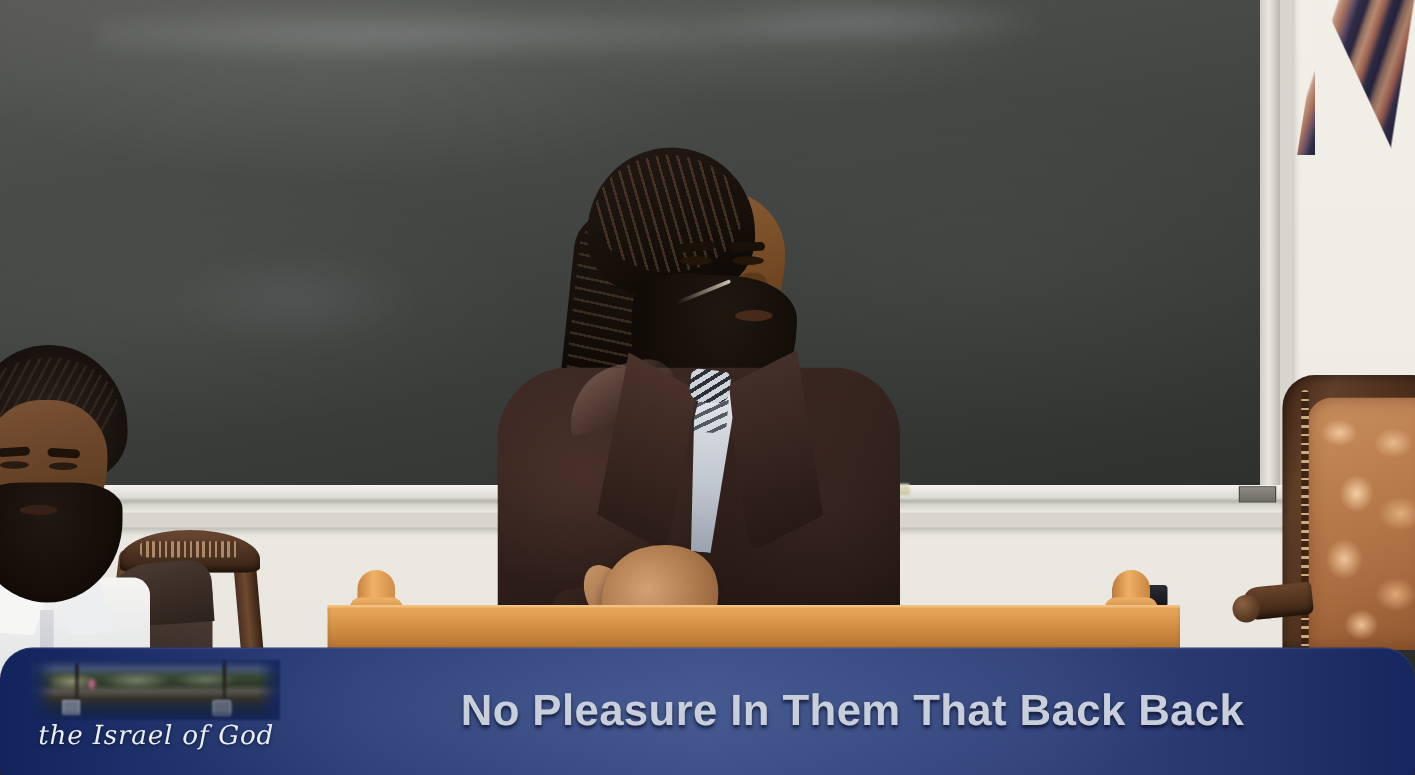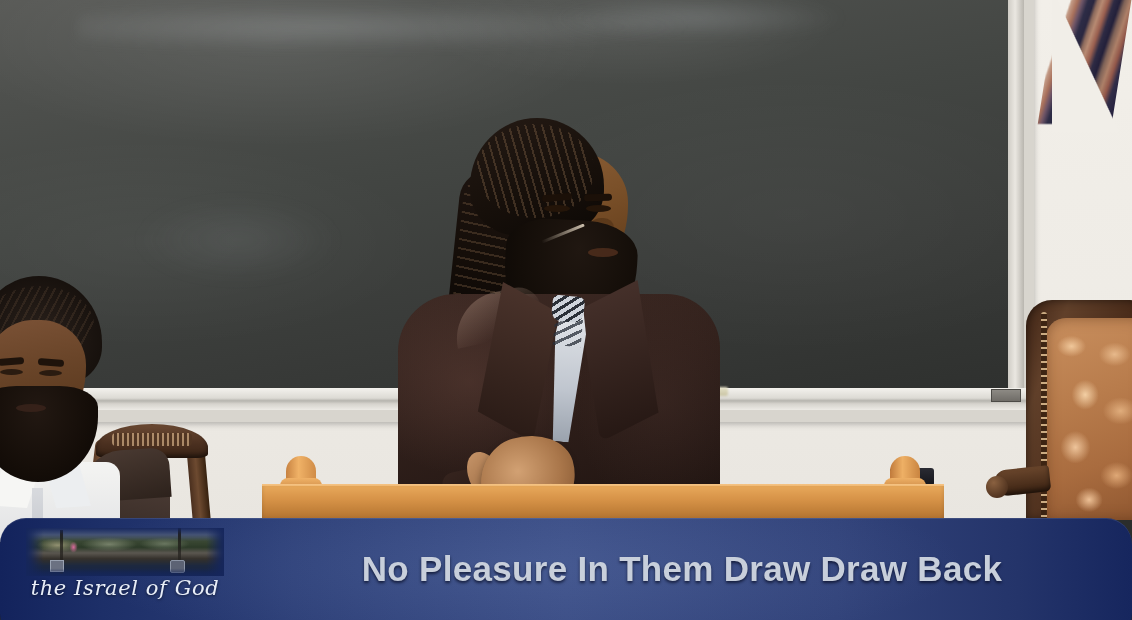--- a/index.html
+++ b/index.html
@@ -857,17 +857,17 @@
     <div class="logo-block">
       <div class="logo-photo">
         <div class="logo-pole-l"></div>
         <div class="logo-pole-r"></div>
         <div class="logo-sign-l"></div>
         <div class="logo-sign-r"></div>
       </div>
       <div class="logo-caption">the Israel of God</div>
     </div>
 
-    <div id="banner-title">No Pleasure In Them Draw Draw Back</div>
+    <div id="banner-title">No Pleasure In Them That Back Back</div>
 
   </div>
 
 </div>
 
 </body></html>

